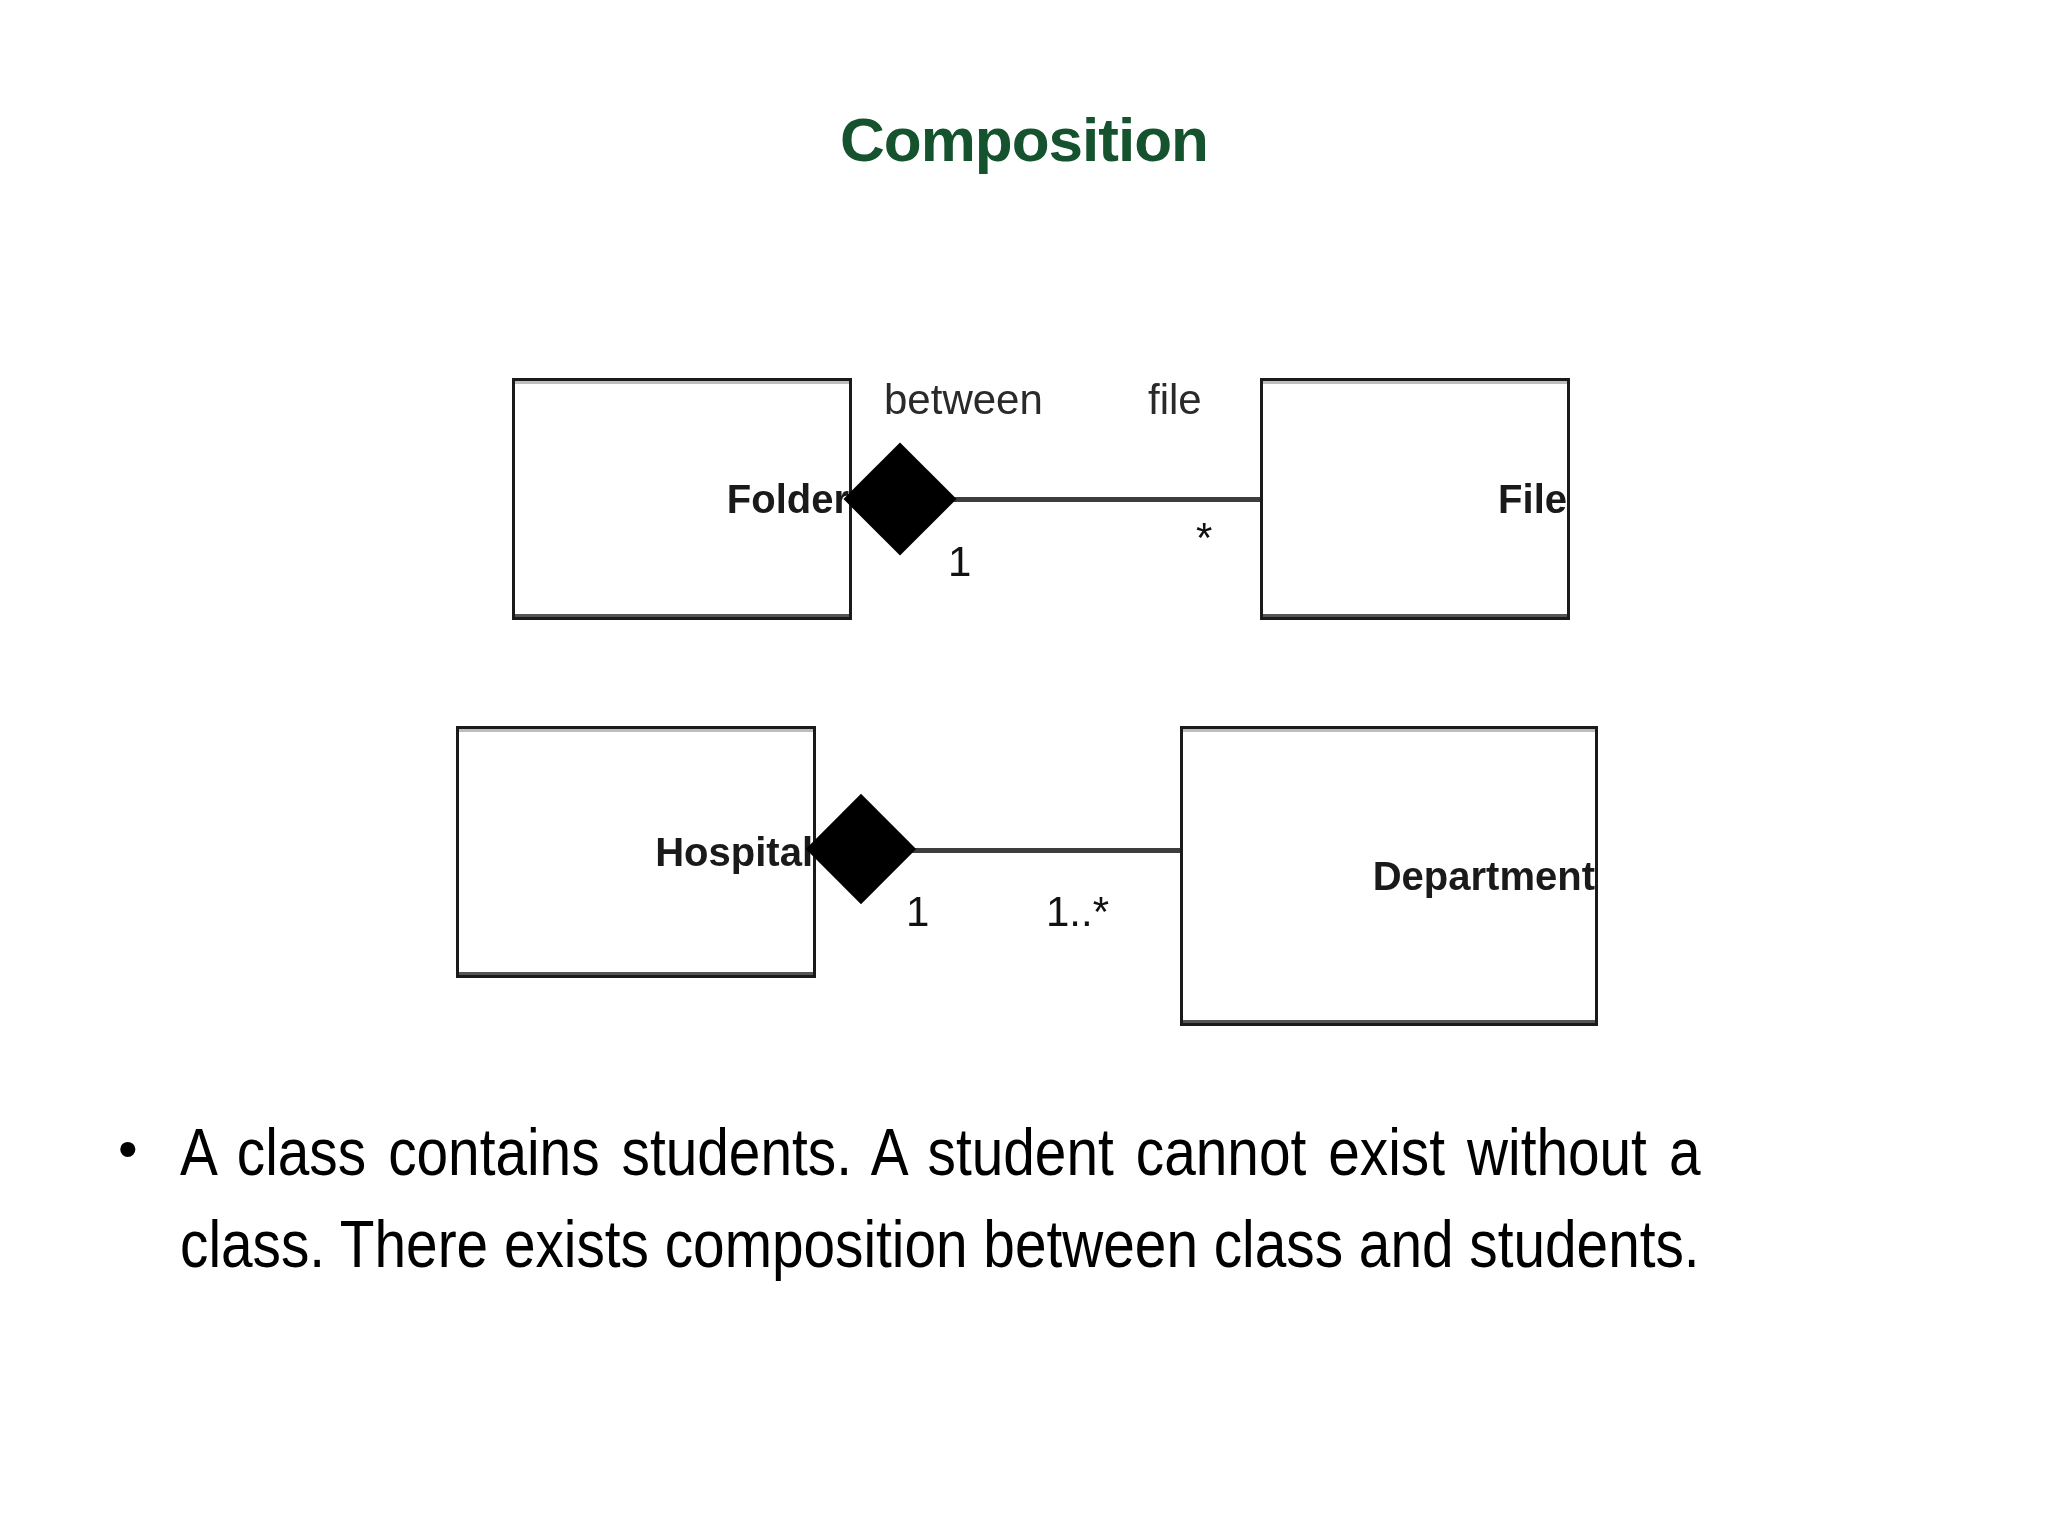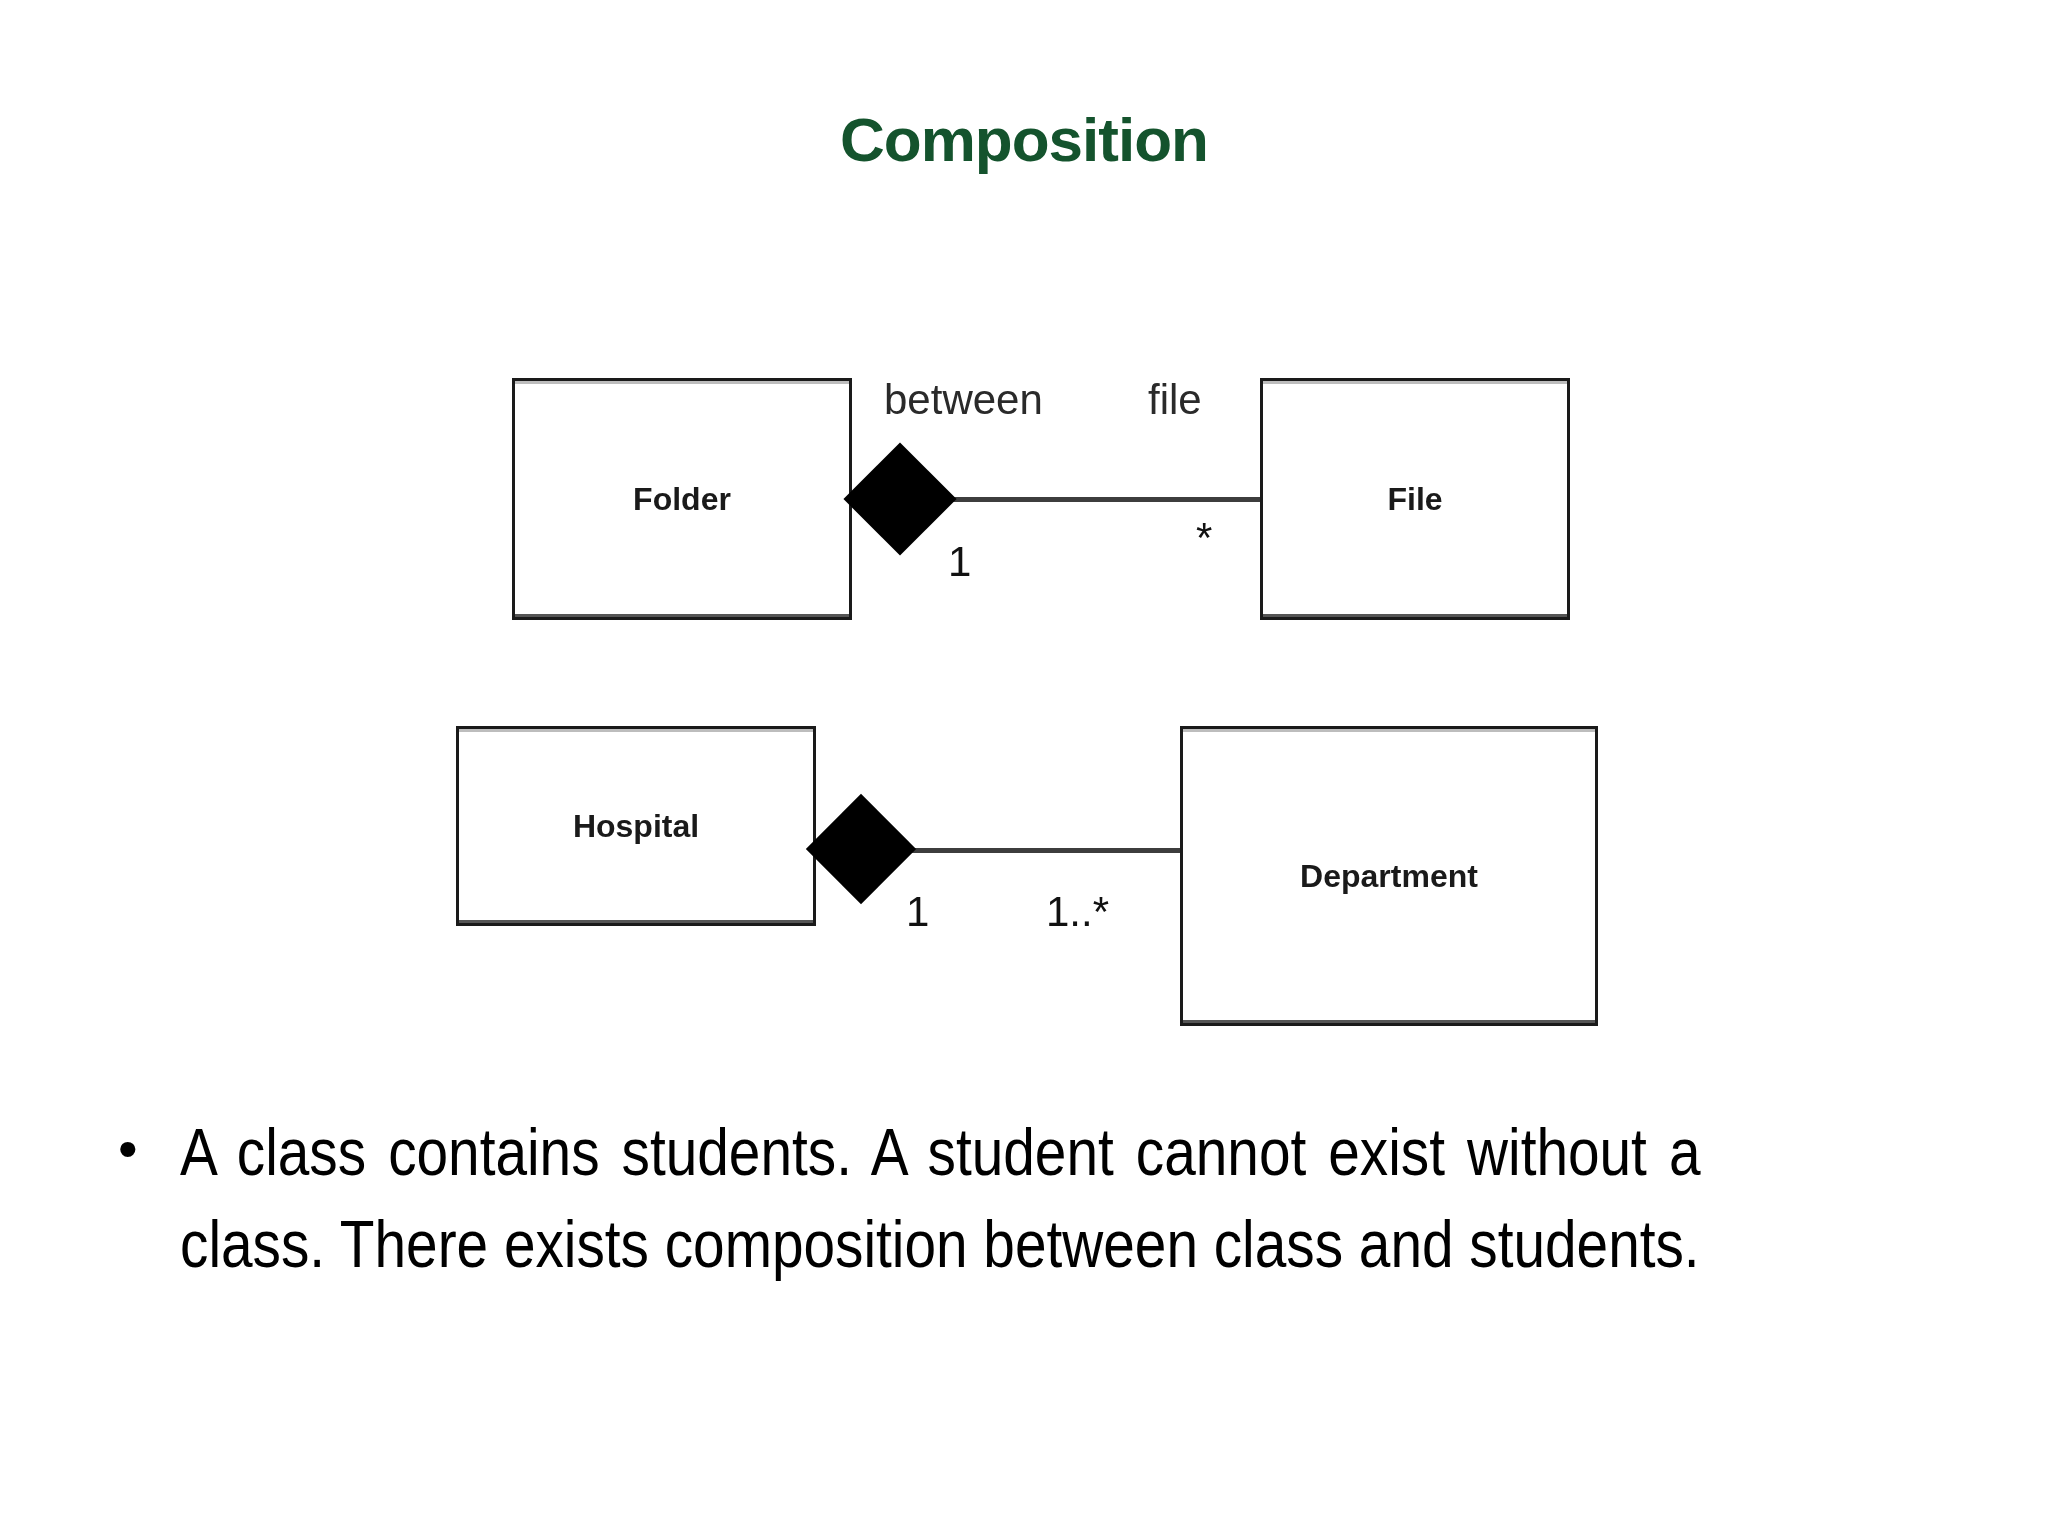--- a/index.html
+++ b/index.html
@@ -42,24 +42,24 @@
     background: #ffffff;
     border: 3px solid #1a1a1a;
     box-shadow: inset 0 3px 0 0 #bdbdbd, inset 0 -3px 0 0 #555555;
   }
   .uml-box .box-label {
     position: absolute;
     left: 0;
     right: 0;
     top: 50%;
     transform: translateY(-50%);
-    text-align: center;
+    text-align: right;
     font-family: "Liberation Sans", sans-serif;
     font-weight: bold;
-    font-size: 32px;
+    font-size: 40px;
     line-height: 50px;
     color: #1a1a1a;
     white-space: nowrap;
   }
 
   .assoc-line {
     position: absolute;
     height: 5px;
     background: #3d3d3d;
   }
@@ -145,21 +145,21 @@
 
   <div class="mult-label" style="left:1196px; top:516px;">*</div>
 
   <div class="uml-box" style="left:1260px; top:378px; width:310px; height:242px;">
     <div class="box-label">File</div>
   </div>
 </div>
 
 <div class="diagram" style="left:0; top:0; width:2048px; height:1060px;">
 
-  <div class="uml-box" style="left:456px; top:726px; width:360px; height:200px;">
+  <div class="uml-box" style="left:456px; top:726px; width:360px; height:252px;">
     <div class="box-label">Hospital</div>
   </div>
 
   <div class="assoc-line" style="left:862px; top:848px; width:320px;"></div>
 
   <div class="diamond" style="left:822px; top:810px; width:78px; height:78px;"></div>
 
   <div class="mult-label" style="left:906px; top:890px;">1</div>
 
   <div class="mult-label" style="left:1046px; top:890px;">1..*</div>

